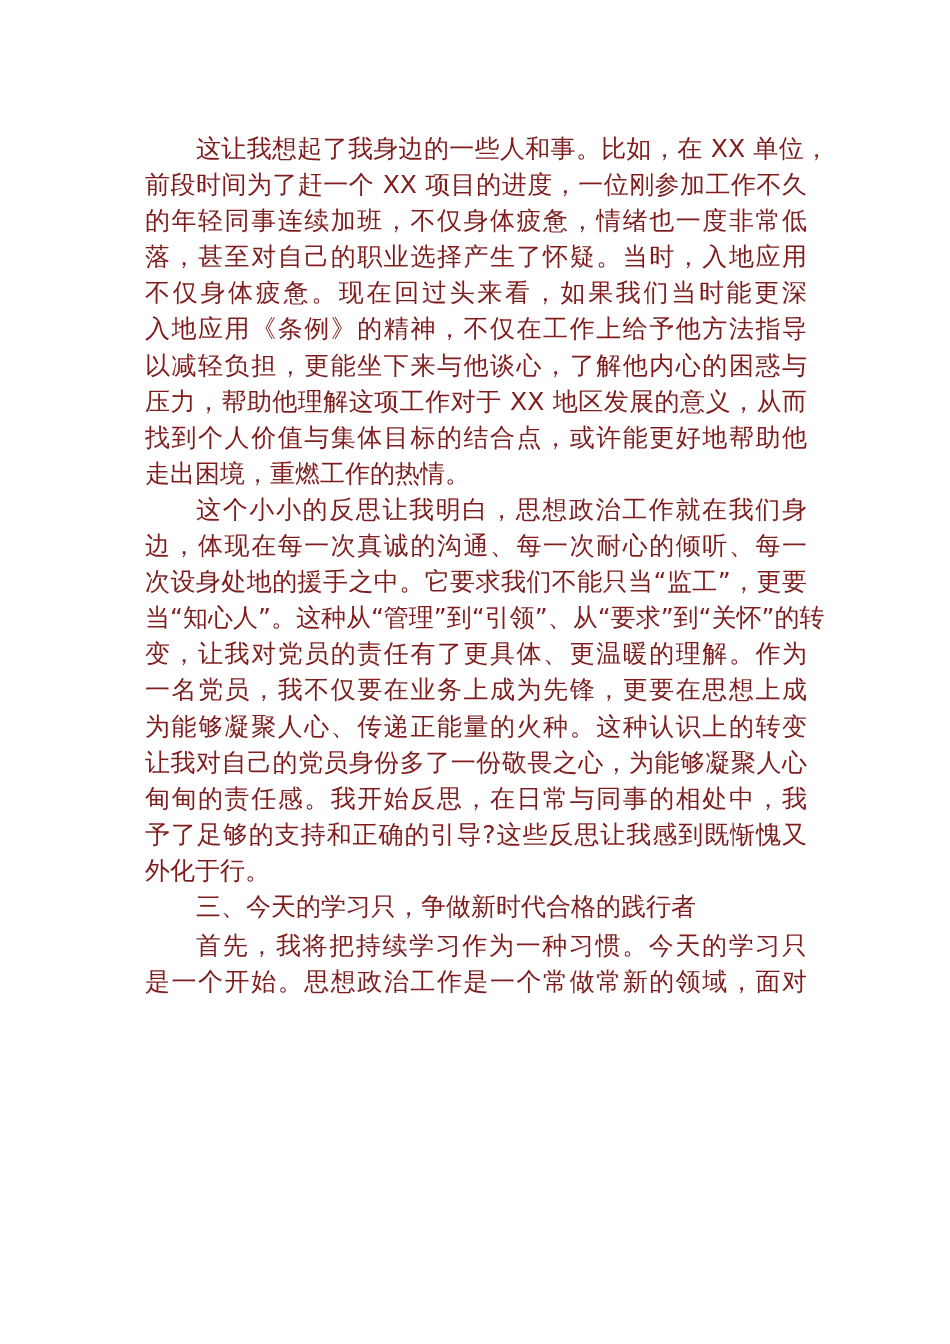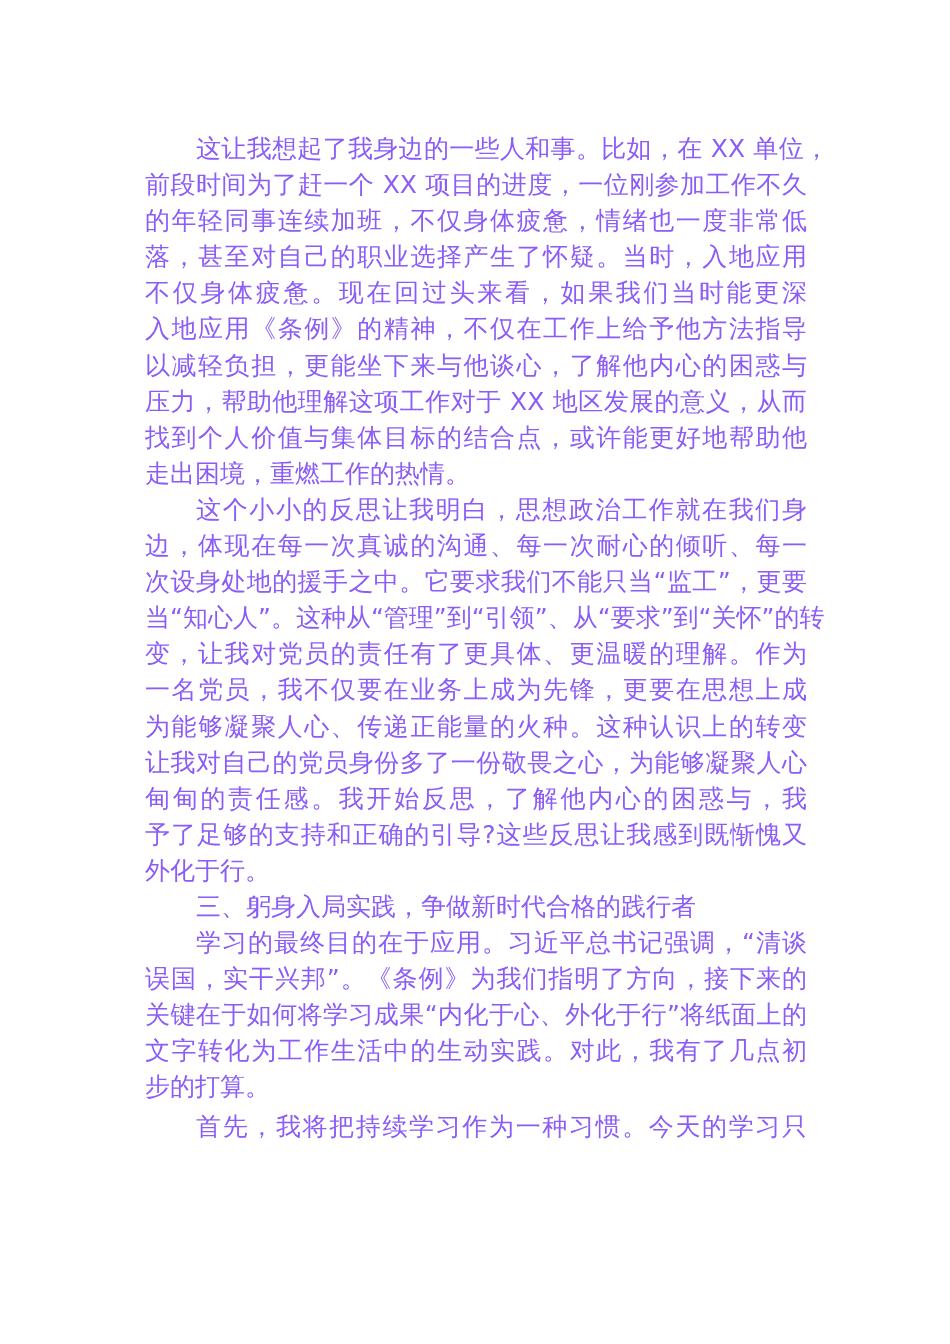--- a/index.html
+++ b/index.html
@@ -3,21 +3,21 @@
 <meta charset="utf-8">
 <style>
   html, body { margin: 0; padding: 0; background: #ffffff; }
   body { width: 950px; height: 1344px; position: relative; overflow: hidden; }
   .page {
     position: absolute; left: 0; top: 0; width: 950px; height: 1344px; background: #ffffff;
   }
   .text-block {
     position: absolute; left: 145px; top: 131px; width: 662px;
     font-family: "DejaVu Sans", "Liberation Sans", sans-serif;
-    font-size: 25px; line-height: 36.1px; color: #8b5cf6;
+    font-size: 25px; line-height: 36.1px; color: #7f1d1d;
   }
   .line {
     display: block; white-space: nowrap; height: 36.1px;
     text-align: justify; text-align-last: justify; width: 662px;
   }
   .line.last { text-align-last: left; }
   .line.indent { padding-left: 51px; width: 611px; }
   .line.punct-end { width: 684px; }
   .line.indent.punct-end { width: 633px; }
   .para-gap { height: 3px; }
@@ -43,37 +43,31 @@
 
     <div>
       <span class="line indent">这个小小的反思让我明白，思想政治工作就在我们身</span>
       <span class="line">边，体现在每一次真诚的沟通、每一次耐心的倾听、每一</span>
       <span class="line">次设身处地的援手之中。它要求我们不能只当“监工”，更要</span>
       <span class="line">当“知心人”。这种从“管理”到“引领”、从“要求”到“关怀”的转</span>
       <span class="line">变，让我对党员的责任有了更具体、更温暖的理解。作为</span>
       <span class="line">一名党员，我不仅要在业务上成为先锋，更要在思想上成</span>
       <span class="line">为能够凝聚人心、传递正能量的火种。这种认识上的转变</span>
       <span class="line">让我对自己的党员身份多了一份敬畏之心，为能够凝聚人心</span>
-      <span class="line">甸甸的责任感。我开始反思，了解他内心的困惑与，我</span>
+      <span class="line">甸甸的责任感。我开始反思，在日常与同事的相处中，我</span>
       <span class="line">予了足够的支持和正确的引导?这些反思让我感到既惭愧又</span>
       <span class="line last">外化于行。</span>
     </div>
 
     <div>
-      <span class="line indent last">三、躬身入局实践，争做新时代合格的践行者</span>
+      <span class="line indent last">三、今天的学习只，争做新时代合格的践行者</span>
     </div>
 
-    <div>
-      <span class="line indent">学习的最终目的在于应用。习近平总书记强调，“清谈</span>
-      <span class="line">误国，实干兴邦”。《条例》为我们指明了方向，接下来的</span>
-      <span class="line">关键在于如何将学习成果“内化于心、外化于行”将纸面上的</span>
-      <span class="line">文字转化为工作生活中的生动实践。对此，我有了几点初</span>
-      <span class="line last">步的打算。</span>
-    </div>
 
     <div class="para-gap"></div>
 
     <div>
       <span class="line indent">首先，我将把持续学习作为一种习惯。今天的学习只</span>
+      <span class="line">是一个开始。思想政治工作是一个常做常新的领域，面对</span>
     </div>
 
   </div>
 </div>
 
 </body></html>

